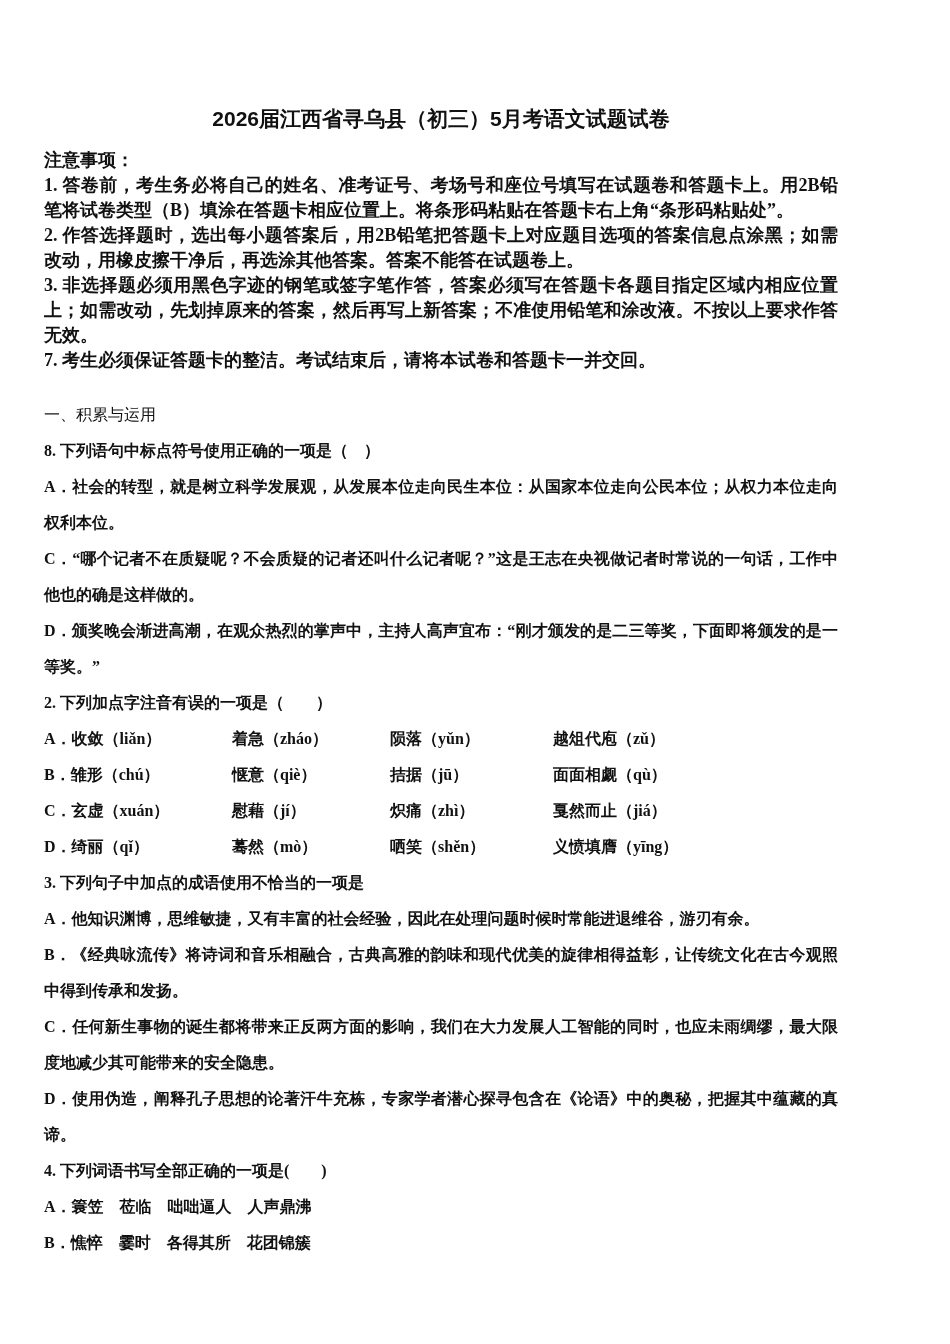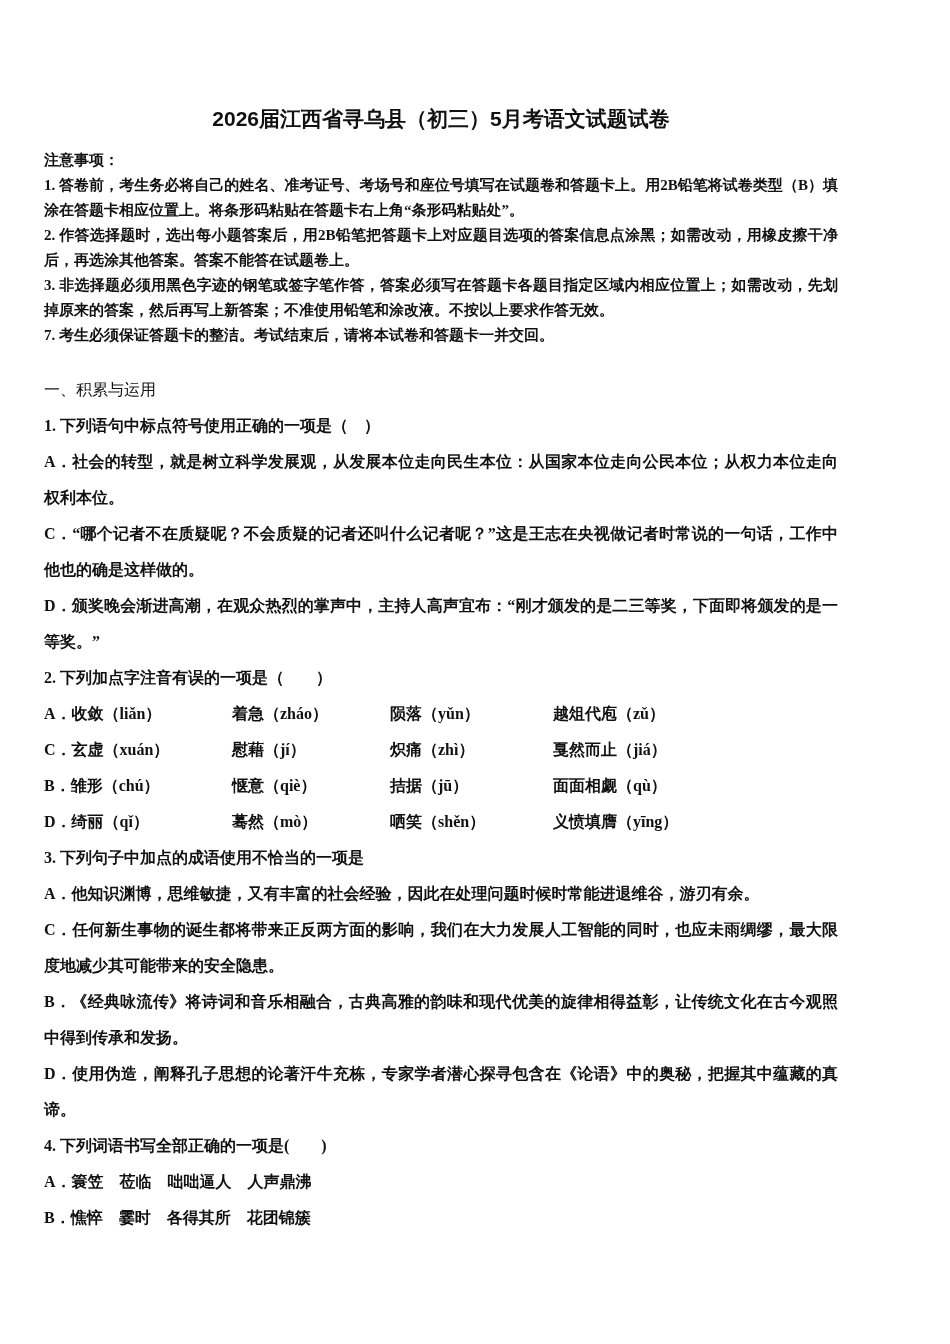--- a/index.html
+++ b/index.html
@@ -24,21 +24,21 @@
   }
   .title {
     font-size: 21px;
     line-height: 26px;
     text-align: center;
     margin: 0 0 16px 0;
     font-family: "Liberation Sans", sans-serif;
     font-weight: 700;
   }
   .notice {
-    font-size: 15px;
+    font-size: 18px;
     line-height: 25px;
   }
   .notice p {
     margin: 0;
     text-align: justify;
   }
   .content {
     font-size: 16px;
     line-height: 36px;
   }
@@ -76,55 +76,55 @@
     <p>1. 答卷前，考生务必将自己的姓名、准考证号、考场号和座位号填写在试题卷和答题卡上。用2B铅笔将试卷类型（B）填涂在答题卡相应位置上。将条形码粘贴在答题卡右上角“条形码粘贴处”。</p>
     <p>2. 作答选择题时，选出每小题答案后，用2B铅笔把答题卡上对应题目选项的答案信息点涂黑；如需改动，用橡皮擦干净后，再选涂其他答案。答案不能答在试题卷上。</p>
     <p>3. 非选择题必须用黑色字迹的钢笔或签字笔作答，答案必须写在答题卡各题目指定区域内相应位置上；如需改动，先划掉原来的答案，然后再写上新答案；不准使用铅笔和涂改液。不按以上要求作答无效。</p>
     <p>7. 考生必须保证答题卡的整洁。考试结束后，请将本试卷和答题卡一并交回。</p>
   </div>
 
   <div class="content">
 
     <p class="section-heading">一、积累与运用</p>
 
-    <p class="stem">1. 下列语句中标点符号使用正确的一项是（　）</p>
+    <p class="stem">8. 下列语句中标点符号使用正确的一项是（　）</p>
     <p class="option">A．社会的转型，就是树立科学发展观，从发展本位走向民生本位：从国家本位走向公民本位；从权力本位走向权利本位。</p>
     <p class="option">C．“哪个记者不在质疑呢？不会质疑的记者还叫什么记者呢？”这是王志在央视做记者时常说的一句话，工作中他也的确是这样做的。</p>
     <p class="option">D．颁奖晚会渐进高潮，在观众热烈的掌声中，主持人高声宜布：“刚才颁发的是二三等奖，下面即将颁发的是一等奖。”</p>
 
     <p class="stem">2. 下列加点字注音有误的一项是（　　）</p>
     <div class="pinyin-row">
       <span>A．收敛（liǎn）</span>
       <span>着急（zháo）</span>
       <span>陨落（yǔn）</span>
       <span>越俎代庖（zǔ）</span>
     </div>
     <div class="pinyin-row">
+      <span>B．雏形（chú）</span>
+      <span>惬意（qiè）</span>
+      <span>拮据（jū）</span>
+      <span>面面相觑（qù）</span>
+    </div>
+    <div class="pinyin-row">
       <span>C．玄虚（xuán）</span>
       <span>慰藉（jí）</span>
       <span>炽痛（zhì）</span>
       <span>戛然而止（jiá）</span>
-    </div>
-    <div class="pinyin-row">
-      <span>B．雏形（chú）</span>
-      <span>惬意（qiè）</span>
-      <span>拮据（jū）</span>
-      <span>面面相觑（qù）</span>
     </div>
     <div class="pinyin-row">
       <span>D．绮丽（qǐ）</span>
       <span>蓦然（mò）</span>
       <span>哂笑（shěn）</span>
       <span>义愤填膺（yīng）</span>
     </div>
 
     <p class="stem">3. 下列句子中加点的成语使用不恰当的一项是</p>
     <p class="option">A．他知识渊博，思维敏捷，又有丰富的社会经验，因此在处理问题时候时常能进退维谷，游刃有余。</p>
+    <p class="option">B．《经典咏流传》将诗词和音乐相融合，古典高雅的韵味和现代优美的旋律相得益彰，让传统文化在古今观照中得到传承和发扬。</p>
     <p class="option">C．任何新生事物的诞生都将带来正反两方面的影响，我们在大力发展人工智能的同时，也应未雨绸缪，最大限度地减少其可能带来的安全隐患。</p>
-    <p class="option">B．《经典咏流传》将诗词和音乐相融合，古典高雅的韵味和现代优美的旋律相得益彰，让传统文化在古今观照中得到传承和发扬。</p>
     <p class="option">D．使用伪造，阐释孔子思想的论著汗牛充栋，专家学者潜心探寻包含在《论语》中的奥秘，把握其中蕴藏的真谛。</p>
 
     <p class="stem">4. 下列词语书写全部正确的一项是(　　)</p>
     <p class="option">A．簑笠　莅临　咄咄逼人　人声鼎沸</p>
     <p class="option">B．憔悴　霎时　各得其所　花团锦簇</p>
 
   </div>
 
 </div>
 

